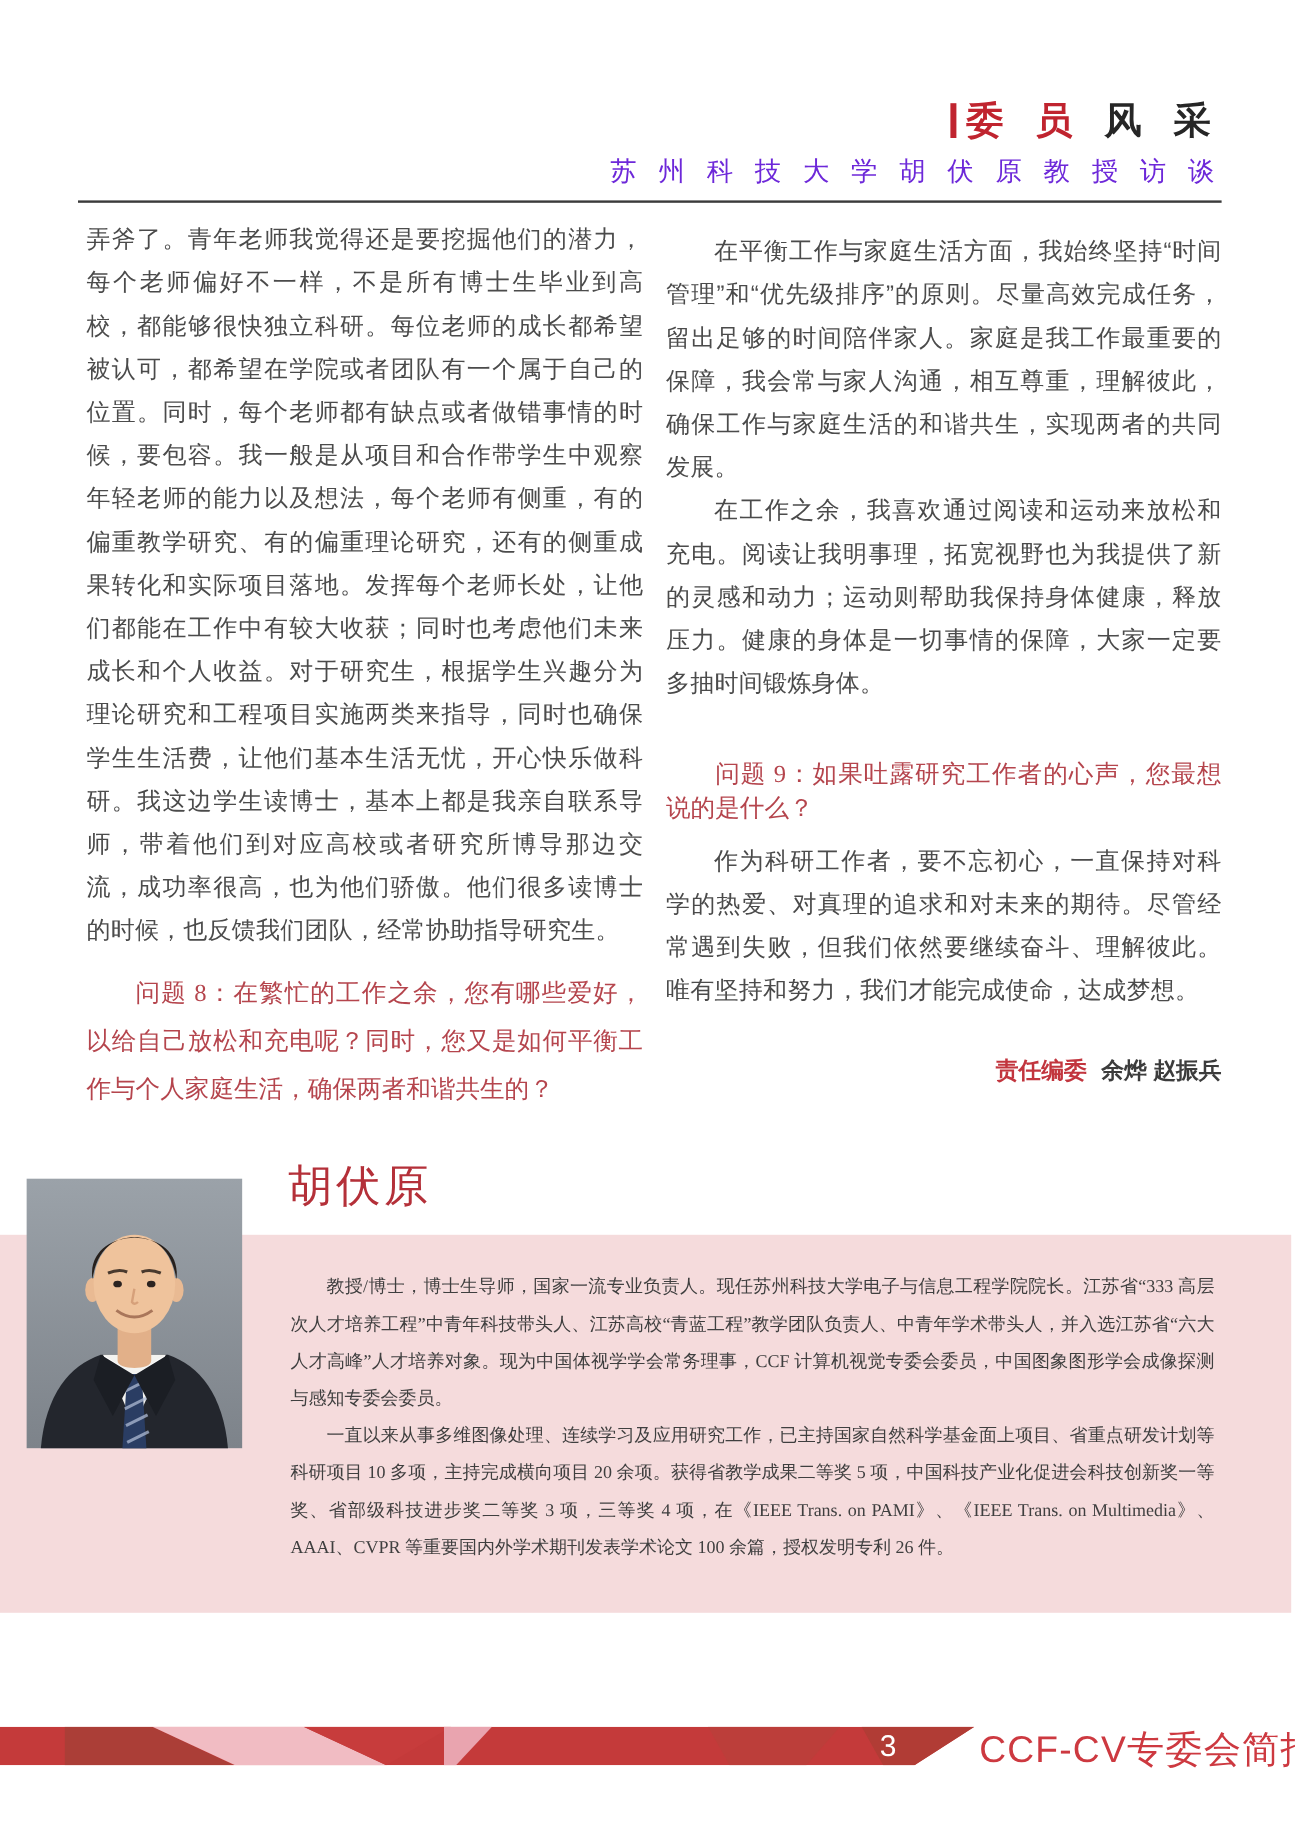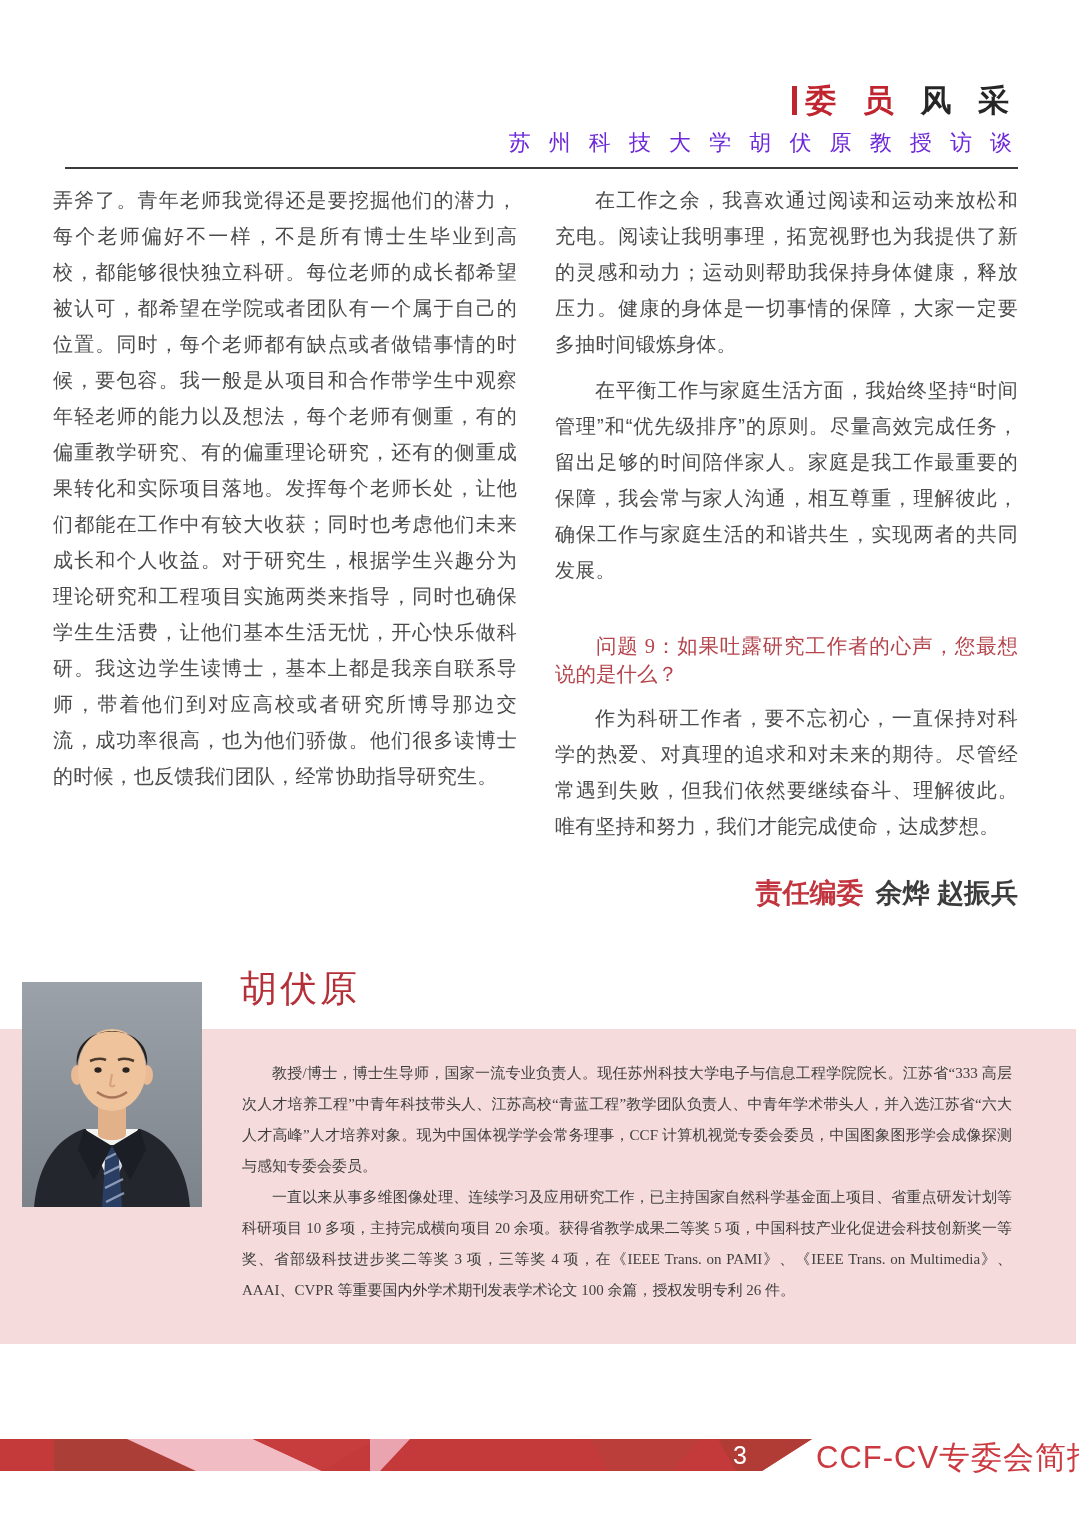--- a/index.html
+++ b/index.html
@@ -17,41 +17,41 @@
   .hdr{position:absolute;left:65px;right:62px;top:66px;text-align:right;}
   .hdr-title{font-size:31px;font-weight:bold;letter-spacing:9px;line-height:38px;white-space:nowrap;}
   .hdr-bar{display:inline-block;width:5px;height:29px;background:#c0242f;margin-right:8px;vertical-align:-4px;}
   .hdr-red{color:#c0242f;}
   .hdr-dark{color:#262626;}
   .hdr-sub{margin-top:8px;font-size:22px;letter-spacing:6px;color:#6d28d9;white-space:nowrap;}
   .divider{position:absolute;left:65px;top:151px;width:953px;height:2px;background:#3b3b3b;}
 
   
   .col{position:absolute;top:166px;}
-  .col-left{left:53px;width:464px;}
+  .col-left{left:72px;width:464px;}
   .col-right{left:555px;width:463px;}
   .body-p{
     margin:0;
     font-size:20px;line-height:36px;
     color:#4b4b4b;text-align:justify;
     letter-spacing:0.2px;
   }
   .indent{text-indent:2em;}
   .gap-s{margin-top:10px;}
   .gap-m{margin-top:12px;}
   .question{
     margin:0;
     font-family:"Liberation Serif","DejaVu Serif",serif;
     font-size:20.5px;line-height:40px;
     color:#b5454d;text-align:justify;text-indent:2em;
   }
   .q8{margin-top:14px;}
   .q9{margin-top:44px;line-height:28px;}
   .editor{
-    margin-top:34px;text-align:right;font-size:27px;line-height:30px;white-space:nowrap;
+    margin-top:34px;text-align:right;font-size:19px;line-height:30px;white-space:nowrap;
   }
   .editor-label{color:#c2353e;font-weight:bold;margin-right:12px;}
   .editor-names{color:#3c3c3c;font-weight:600;}
 
   
   .pink-panel{position:absolute;left:0;top:1013px;width:1076px;height:315px;background:#f5dbdc;}
   .profile-name{
     position:absolute;left:240px;top:948px;
     font-size:37px;color:#b43039;letter-spacing:3px;font-weight:500;
   }
@@ -82,25 +82,26 @@
   <div class="hdr">
     <div class="hdr-title">
       <span class="hdr-bar"></span><span class="hdr-red">委 员</span><span>&nbsp;</span><span class="hdr-dark">风 采</span>
     </div>
     <div class="hdr-sub">苏 州 科 技 大 学 胡 伏 原 教 授 访 谈</div>
   </div>
   <div class="divider"></div>
 
   <div class="col col-left">
     <p class="body-p">弄斧了。青年老师我觉得还是要挖掘他们的潜力，每个老师偏好不一样，不是所有博士生毕业到高校，都能够很快独立科研。每位老师的成长都希望被认可，都希望在学院或者团队有一个属于自己的位置。同时，每个老师都有缺点或者做错事情的时候，要包容。我一般是从项目和合作带学生中观察年轻老师的能力以及想法，每个老师有侧重，有的偏重教学研究、有的偏重理论研究，还有的侧重成果转化和实际项目落地。发挥每个老师长处，让他们都能在工作中有较大收获；同时也考虑他们未来成长和个人收益。对于研究生，根据学生兴趣分为理论研究和工程项目实施两类来指导，同时也确保学生生活费，让他们基本生活无忧，开心快乐做科研。我这边学生读博士，基本上都是我亲自联系导师，带着他们到对应高校或者研究所博导那边交流，成功率很高，也为他们骄傲。他们很多读博士的时候，也反馈我们团队，经常协助指导研究生。</p>
+    <p class="question q8">问题 8：在繁忙的工作之余，您有哪些爱好，以给自己放松和充电呢？同时，您又是如何平衡工作与个人家庭生活，确保两者和谐共生的？</p>
   </div>
 
   <div class="col col-right">
+    <p class="body-p indent gap-s">在平衡工作与家庭生活方面，我始终坚持“时间管理”和“优先级排序”的原则。尽量高效完成任务，留出足够的时间陪伴家人。家庭是我工作最重要的保障，我会常与家人沟通，相互尊重，理解彼此，确保工作与家庭生活的和谐共生，实现两者的共同发展。</p>
     <p class="body-p indent">在工作之余，我喜欢通过阅读和运动来放松和充电。阅读让我明事理，拓宽视野也为我提供了新的灵感和动力；运动则帮助我保持身体健康，释放压力。健康的身体是一切事情的保障，大家一定要多抽时间锻炼身体。</p>
-    <p class="body-p indent gap-s">在平衡工作与家庭生活方面，我始终坚持“时间管理”和“优先级排序”的原则。尽量高效完成任务，留出足够的时间陪伴家人。家庭是我工作最重要的保障，我会常与家人沟通，相互尊重，理解彼此，确保工作与家庭生活的和谐共生，实现两者的共同发展。</p>
     <p class="question q9">问题 9：如果吐露研究工作者的心声，您最想说的是什么？</p>
     <p class="body-p indent gap-m">作为科研工作者，要不忘初心，一直保持对科学的热爱、对真理的追求和对未来的期待。尽管经常遇到失败，但我们依然要继续奋斗、理解彼此。唯有坚持和努力，我们才能完成使命，达成梦想。</p>
     <div class="editor">
       <span class="editor-label">责任编委</span><span class="editor-names">余烨 赵振兵</span>
     </div>
   </div>
 
   <div class="pink-panel"></div>
 
   <div class="profile-name">胡伏原</div>

